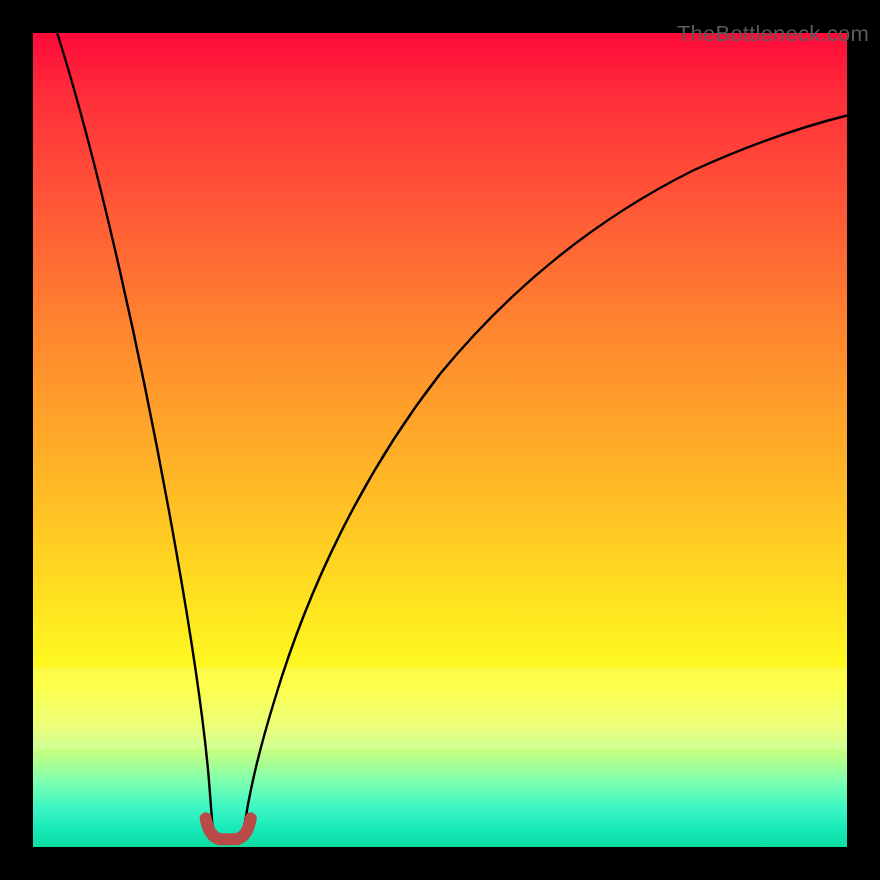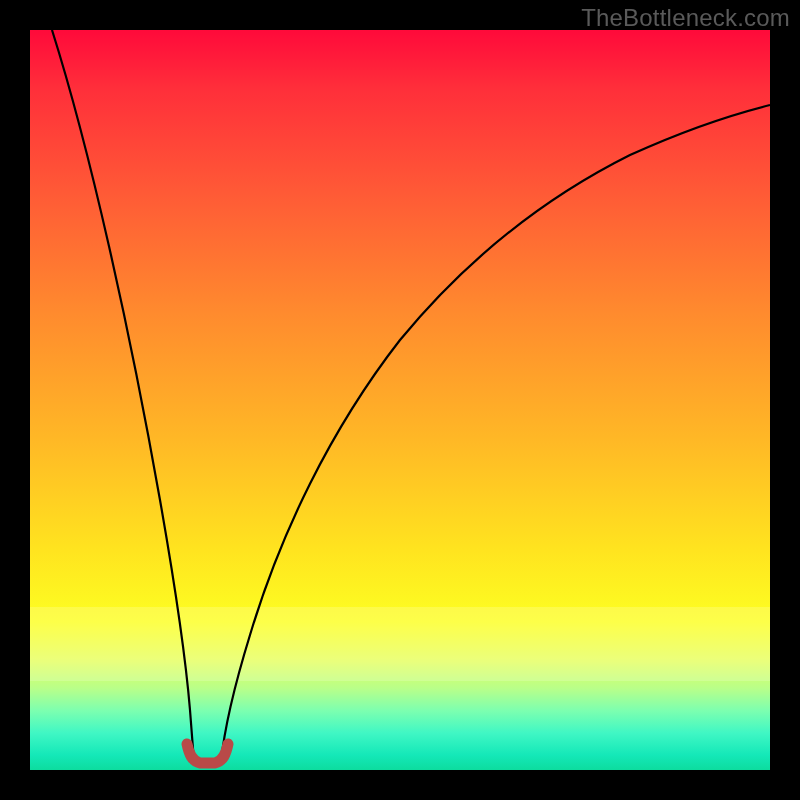--- a/index.html
+++ b/index.html
@@ -53,24 +53,24 @@
   svg.curves {
     position: absolute;
     left: 0;
     top: 0;
     width: 740px;
     height: 740px;
     overflow: visible;
   }
   .attrib {
     position: absolute;
-    top: 4px;
+    top: 20px;
     right: 10px;
     color: #5a5a5a;
-    font-size: 24px;
+    font-size: 20px;
     letter-spacing: 0.2px;
     user-select: none;
   }
 </style>
 </head>
 <body>
 
 <div class="frame">
 
   <div class="plot">

